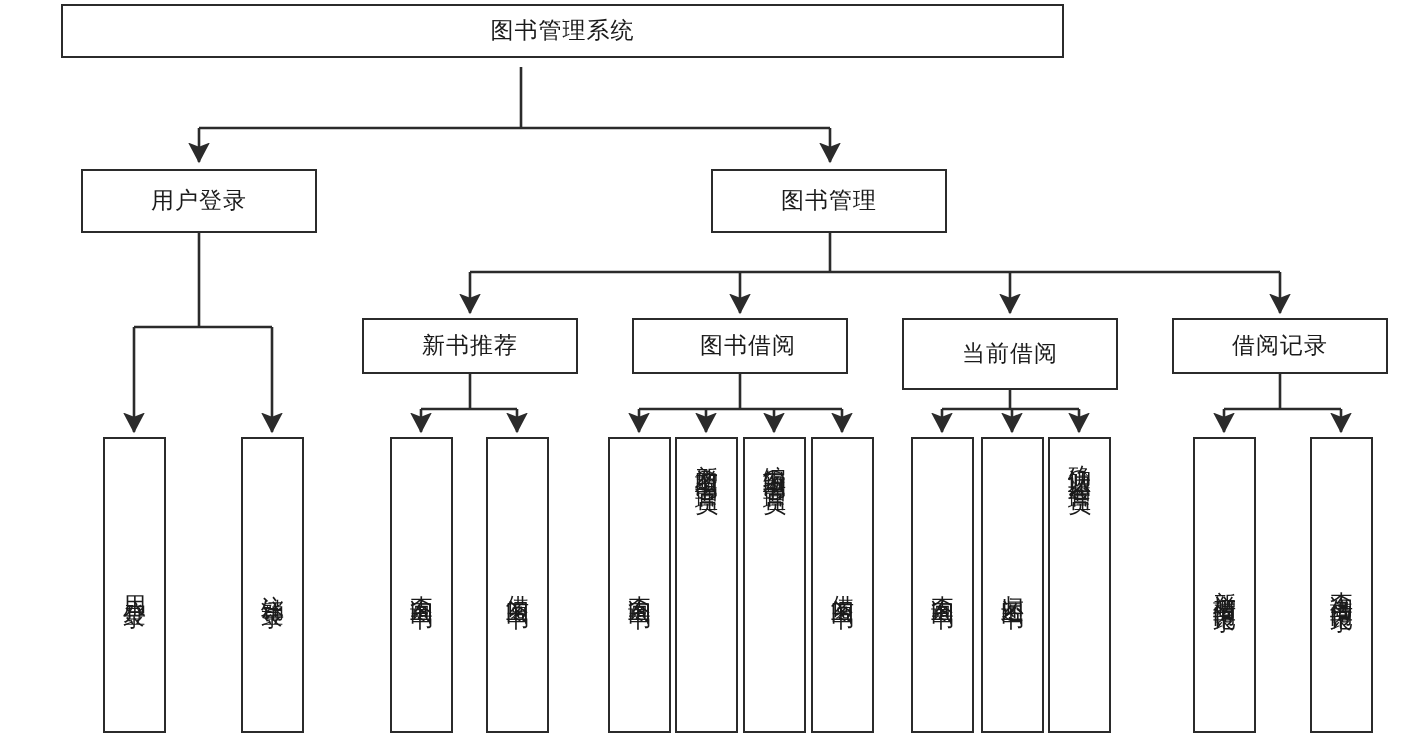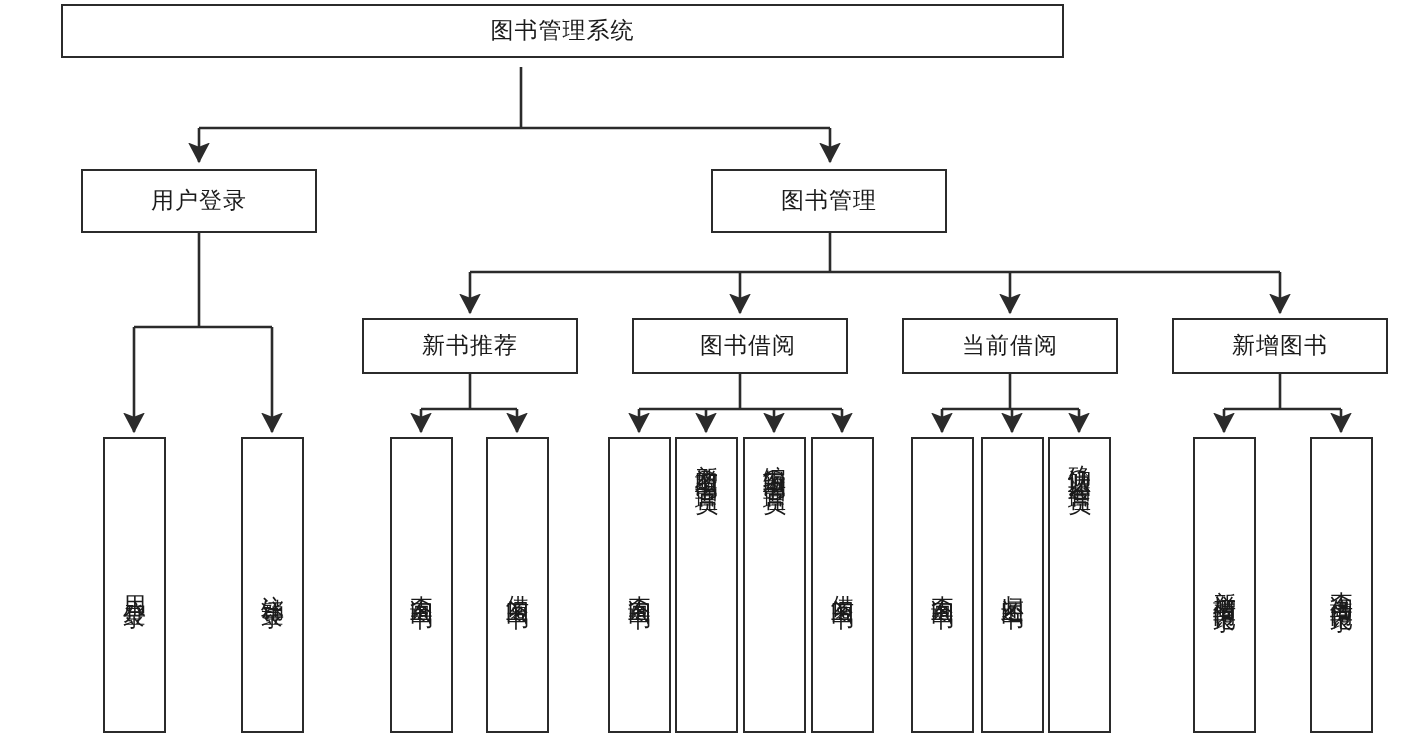--- a/index.html
+++ b/index.html
@@ -130,25 +130,25 @@
   <div class="node horiz" style="left:711px; top:169px; width:236px; height:64px;">
     <span>图书管理</span>
   </div>
 
   <div class="node horiz" style="left:362px; top:318px; width:216px; height:56px;">
     <span>新书推荐</span>
   </div>
   <div class="node horiz" style="left:632px; top:318px; width:216px; height:56px;padding-left:16px;">
     <span>图书借阅</span>
   </div>
-  <div class="node horiz" style="left:902px; top:318px; width:216px; height:56px;">
+  <div class="node horiz" style="left:902px; top:318px; width:216px; height:72px;">
     <span>当前借阅</span>
   </div>
   <div class="node horiz" style="left:1172px; top:318px; width:216px; height:56px;">
-    <span>新增图书</span>
+    <span>借阅记录</span>
   </div>
 
   <div class="node vert centered" style="left:103px; top:437px; width:63px; height:296px;">
     <span class="vtext">用户登录</span>
   </div>
   <div class="node vert centered" style="left:241px; top:437px; width:63px; height:296px;">
     <span class="vtext">注销登录</span>
   </div>
 
   <div class="node vert centered" style="left:390px; top:437px; width:63px; height:296px;">

